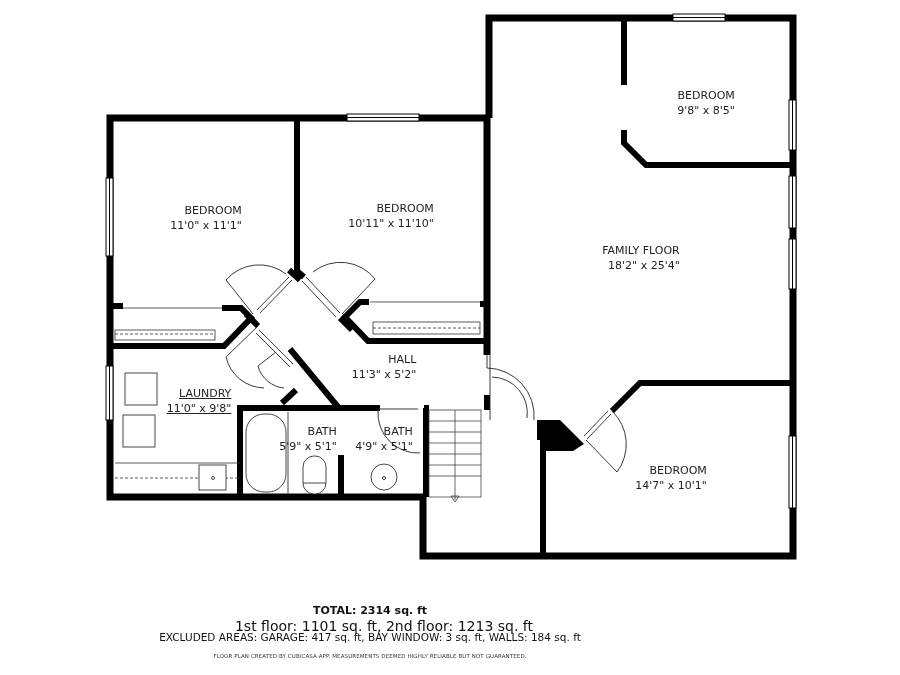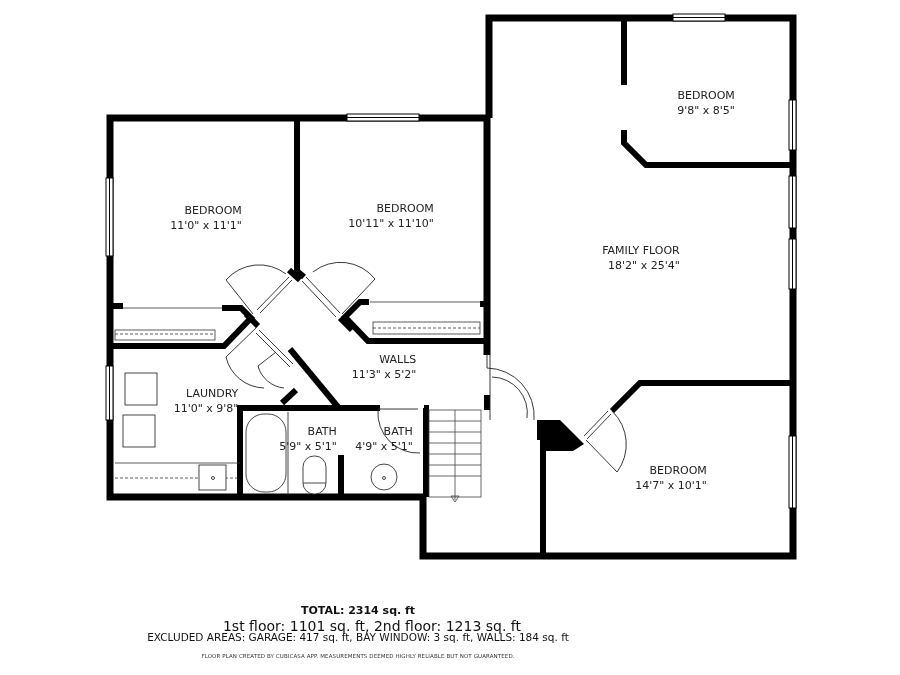--- a/index.html
+++ b/index.html
@@ -1,19 +1,19 @@
 <!DOCTYPE html>
 <html><head>
 <meta charset="utf-8">
 <style>
   html,body{margin:0;padding:0;background:#ffffff;}
   body{width:900px;height:675px;position:relative;overflow:hidden;font-family:"Liberation Sans",sans-serif;}
   #plan{position:absolute;left:0;top:0;width:900px;height:675px;}
   .room-label{position:absolute;text-align:right;color:#222;font-family:"DejaVu Sans",sans-serif;font-size:11px;line-height:15px;white-space:nowrap;transform:translateX(-50%);}
-  .footer{position:absolute;left:0;width:716px;text-align:center;color:#111;font-family:"DejaVu Sans",sans-serif;white-space:nowrap;}
+  .footer{position:absolute;left:12px;width:716px;text-align:center;color:#111;font-family:"DejaVu Sans",sans-serif;white-space:nowrap;}
   .f-total{top:604px;font-size:11px;font-weight:bold;}
   .f-floors{top:618px;font-size:14px;margin-left:14px;}
   .f-excl{top:631px;font-size:10.5px;}
   .f-note{top:653px;font-size:5.5px;color:#333;letter-spacing:0.1px;}
 </style>
 </head>
 <body>
 
 <svg id="plan" viewBox="0 0 900 675" xmlns="http://www.w3.org/2000/svg">
   <g fill="none" stroke="#000" stroke-width="7" stroke-linejoin="miter">
@@ -150,24 +150,24 @@
 </div>
 <div class="room-label" style="left:706px;top:88px;">
   <div>BEDROOM</div>
   <div>9'8" x 8'5"</div>
 </div>
 <div class="room-label" style="left:641px;top:243px;">
   <div>FAMILY FLOOR</div>
   <div>18'2" x 25'4"</div>
 </div>
 <div class="room-label" style="left:384px;top:352px;">
-  <div>WALLS</div>
+  <div>HALL</div>
   <div>11'3" x 5'2"</div>
 </div>
-<div class="room-label" style="left:206px;top:386px;">
+<div class="room-label" style="left:199px;top:386px;text-decoration:underline;">
   <div>LAUNDRY</div>
   <div>11'0" x 9'8"</div>
 </div>
 <div class="room-label" style="left:308px;top:424px;">
   <div>BATH</div>
   <div>5'9" x 5'1"</div>
 </div>
 <div class="room-label" style="left:384px;top:424px;">
   <div>BATH</div>
   <div>4'9" x 5'1"</div>

